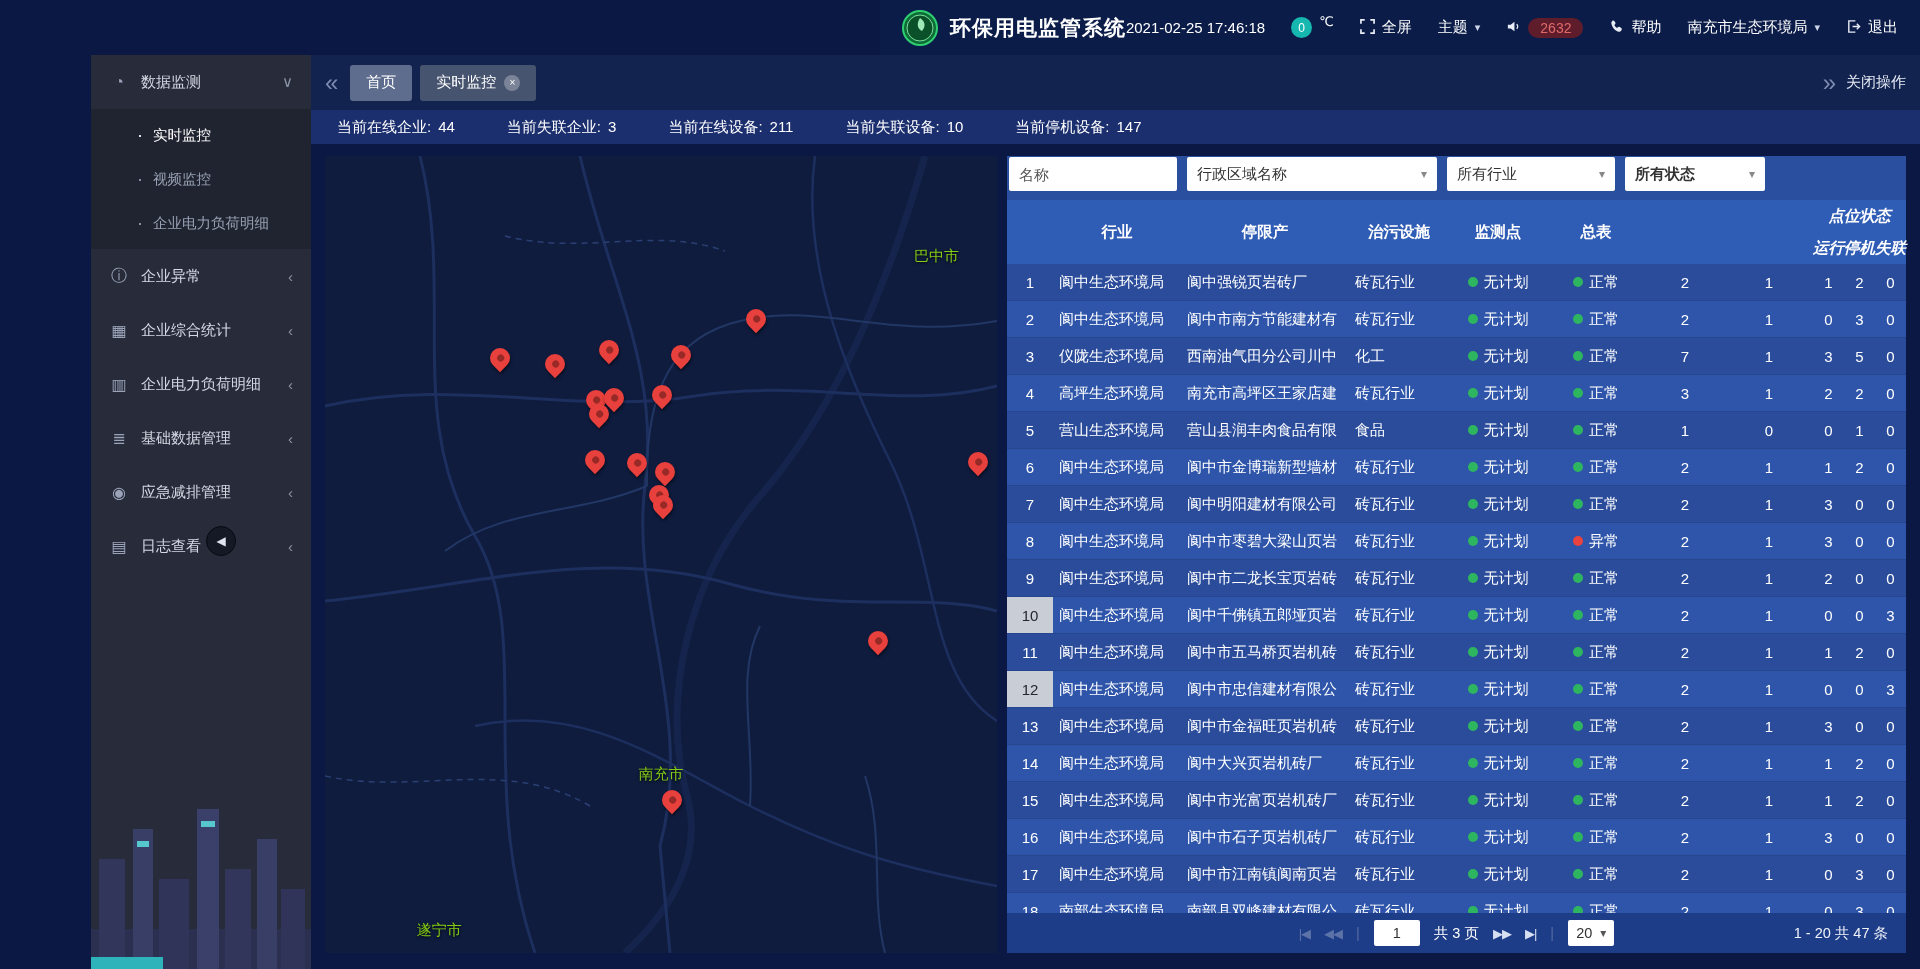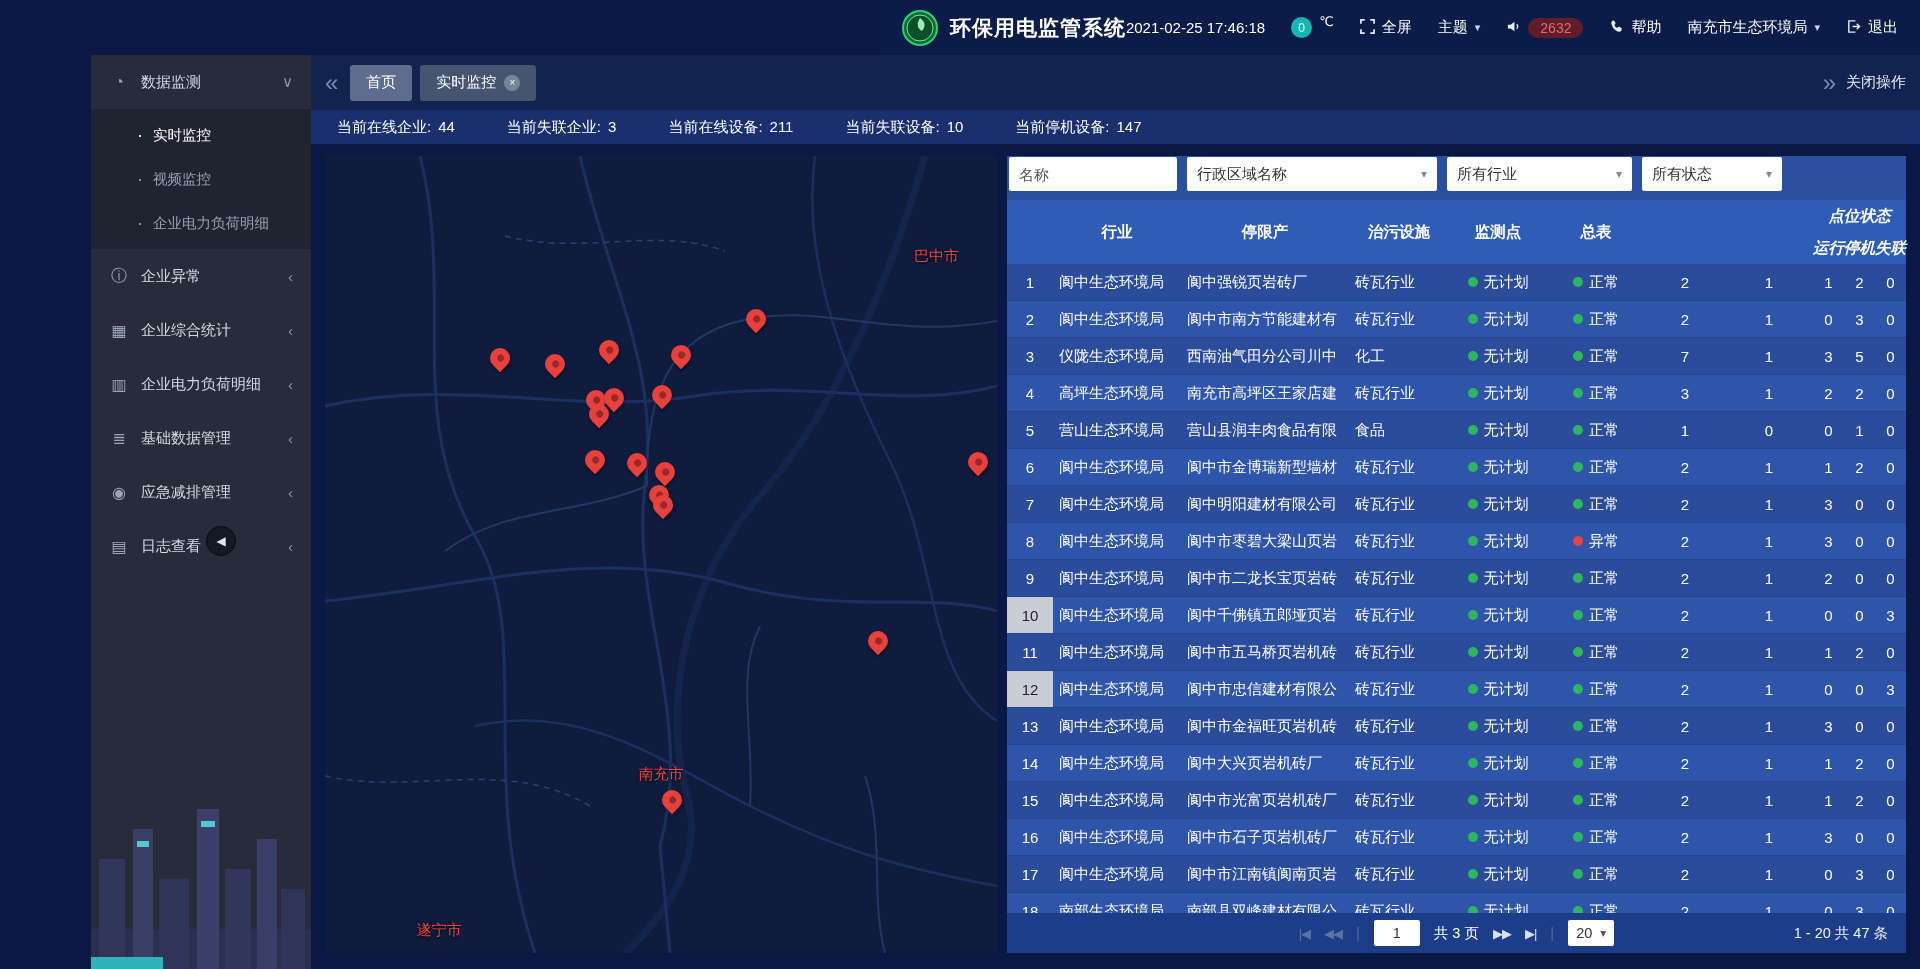--- a/index.html
+++ b/index.html
@@ -47,38 +47,38 @@
   
   .statsbar { flex:0 0 34px; background:#1b2e6e; display:flex; align-items:center; gap:52px; padding:0 26px; font-size:15px; }
   .stat { display:flex; gap:7px; }
 
   
   .content { flex:1; display:flex; gap:10px; min-height:0; padding:12px 14px 16px 14px; }
 
   
   .map { flex:0 0 672px; position:relative; background:#0f1c3e; overflow:hidden; }
   .map svg.roads { position:absolute; inset:0; }
-  .map-label { position:absolute; transform:translate(-50%,-50%); color:#ef4444; font-size:15px; text-shadow:0 1px 3px #000; white-space:nowrap; }
+  .map-label { position:absolute; transform:translate(-50%,-50%); color:#84cc16; font-size:15px; text-shadow:0 1px 3px #000; white-space:nowrap; }
   .pin-wrap { position:absolute; transform:translate(-50%,-100%); width:20px; height:20px; }
   .pin { width:20px; height:20px; border-radius:50% 50% 50% 0; transform:rotate(-45deg); box-shadow:-1px 2px 3px rgba(0,0,0,.5); }
   .pin::after { content:""; position:absolute; width:7px; height:7px; border-radius:50%; background:rgba(0,0,0,.35); top:6.5px; left:6.5px; }
   .map-toggle { position:absolute; left:206px; top:526px; width:30px; height:30px; border-radius:50%;
                 background:#141925; border:1px solid #060910; color:#dfe4ee; font-size:12px; z-index:6;
                 display:flex; align-items:center; justify-content:center; cursor:pointer; }
 
   
   .panel { flex:1; min-width:0; background:#2b4f9f; display:flex; flex-direction:column; }
   .filter-row { flex:0 0 36px; display:flex; gap:10px; align-items:center; padding:1px 2px; }
   .f-input { width:168px; height:34px; border:none; border-radius:2px; padding:0 10px; font-size:15px; color:#333;
              font-family:"Liberation Sans","DejaVu Sans",sans-serif; }
   .f-input::placeholder { color:#555; opacity:1; }
   .f-select { height:34px; background:#fff; border-radius:2px; color:#333; font-size:15px; display:flex;
               align-items:center; justify-content:space-between; padding:0 10px; cursor:pointer; }
   .f-caret { color:#888; font-size:12px; margin-left:10px; }
-  .w250 { width:250px; } .w185 { width:185px; } .w140 { width:140px; }
+  .w250 { width:250px; } .w185 { width:168px; } .w140 { width:140px;font-weight:bold; }
 
   .table-wrap { flex:1; display:flex; flex-direction:column; min-height:0; margin-top:8px; }
   .t-grid { display:grid; grid-template-columns:46px 128px 168px 100px 98px 98px 80px 88px 1fr 1fr 1fr; }
   .t-head { flex:0 0 64px; grid-template-rows:32px 32px; background:#2f5cb4; font-weight:bold; font-size:15.5px; }
   .th { display:flex; align-items:center; justify-content:center; }
   .span2 { grid-row:1/3; }
   .th.grp { grid-column:9/12; grid-row:1; font-style:italic; }
   .th.sub { grid-row:2; font-style:italic; }
   .c9{grid-column:9;} .c10{grid-column:10;} .c11{grid-column:11;}
   .t-body { flex:1; overflow:hidden; }

